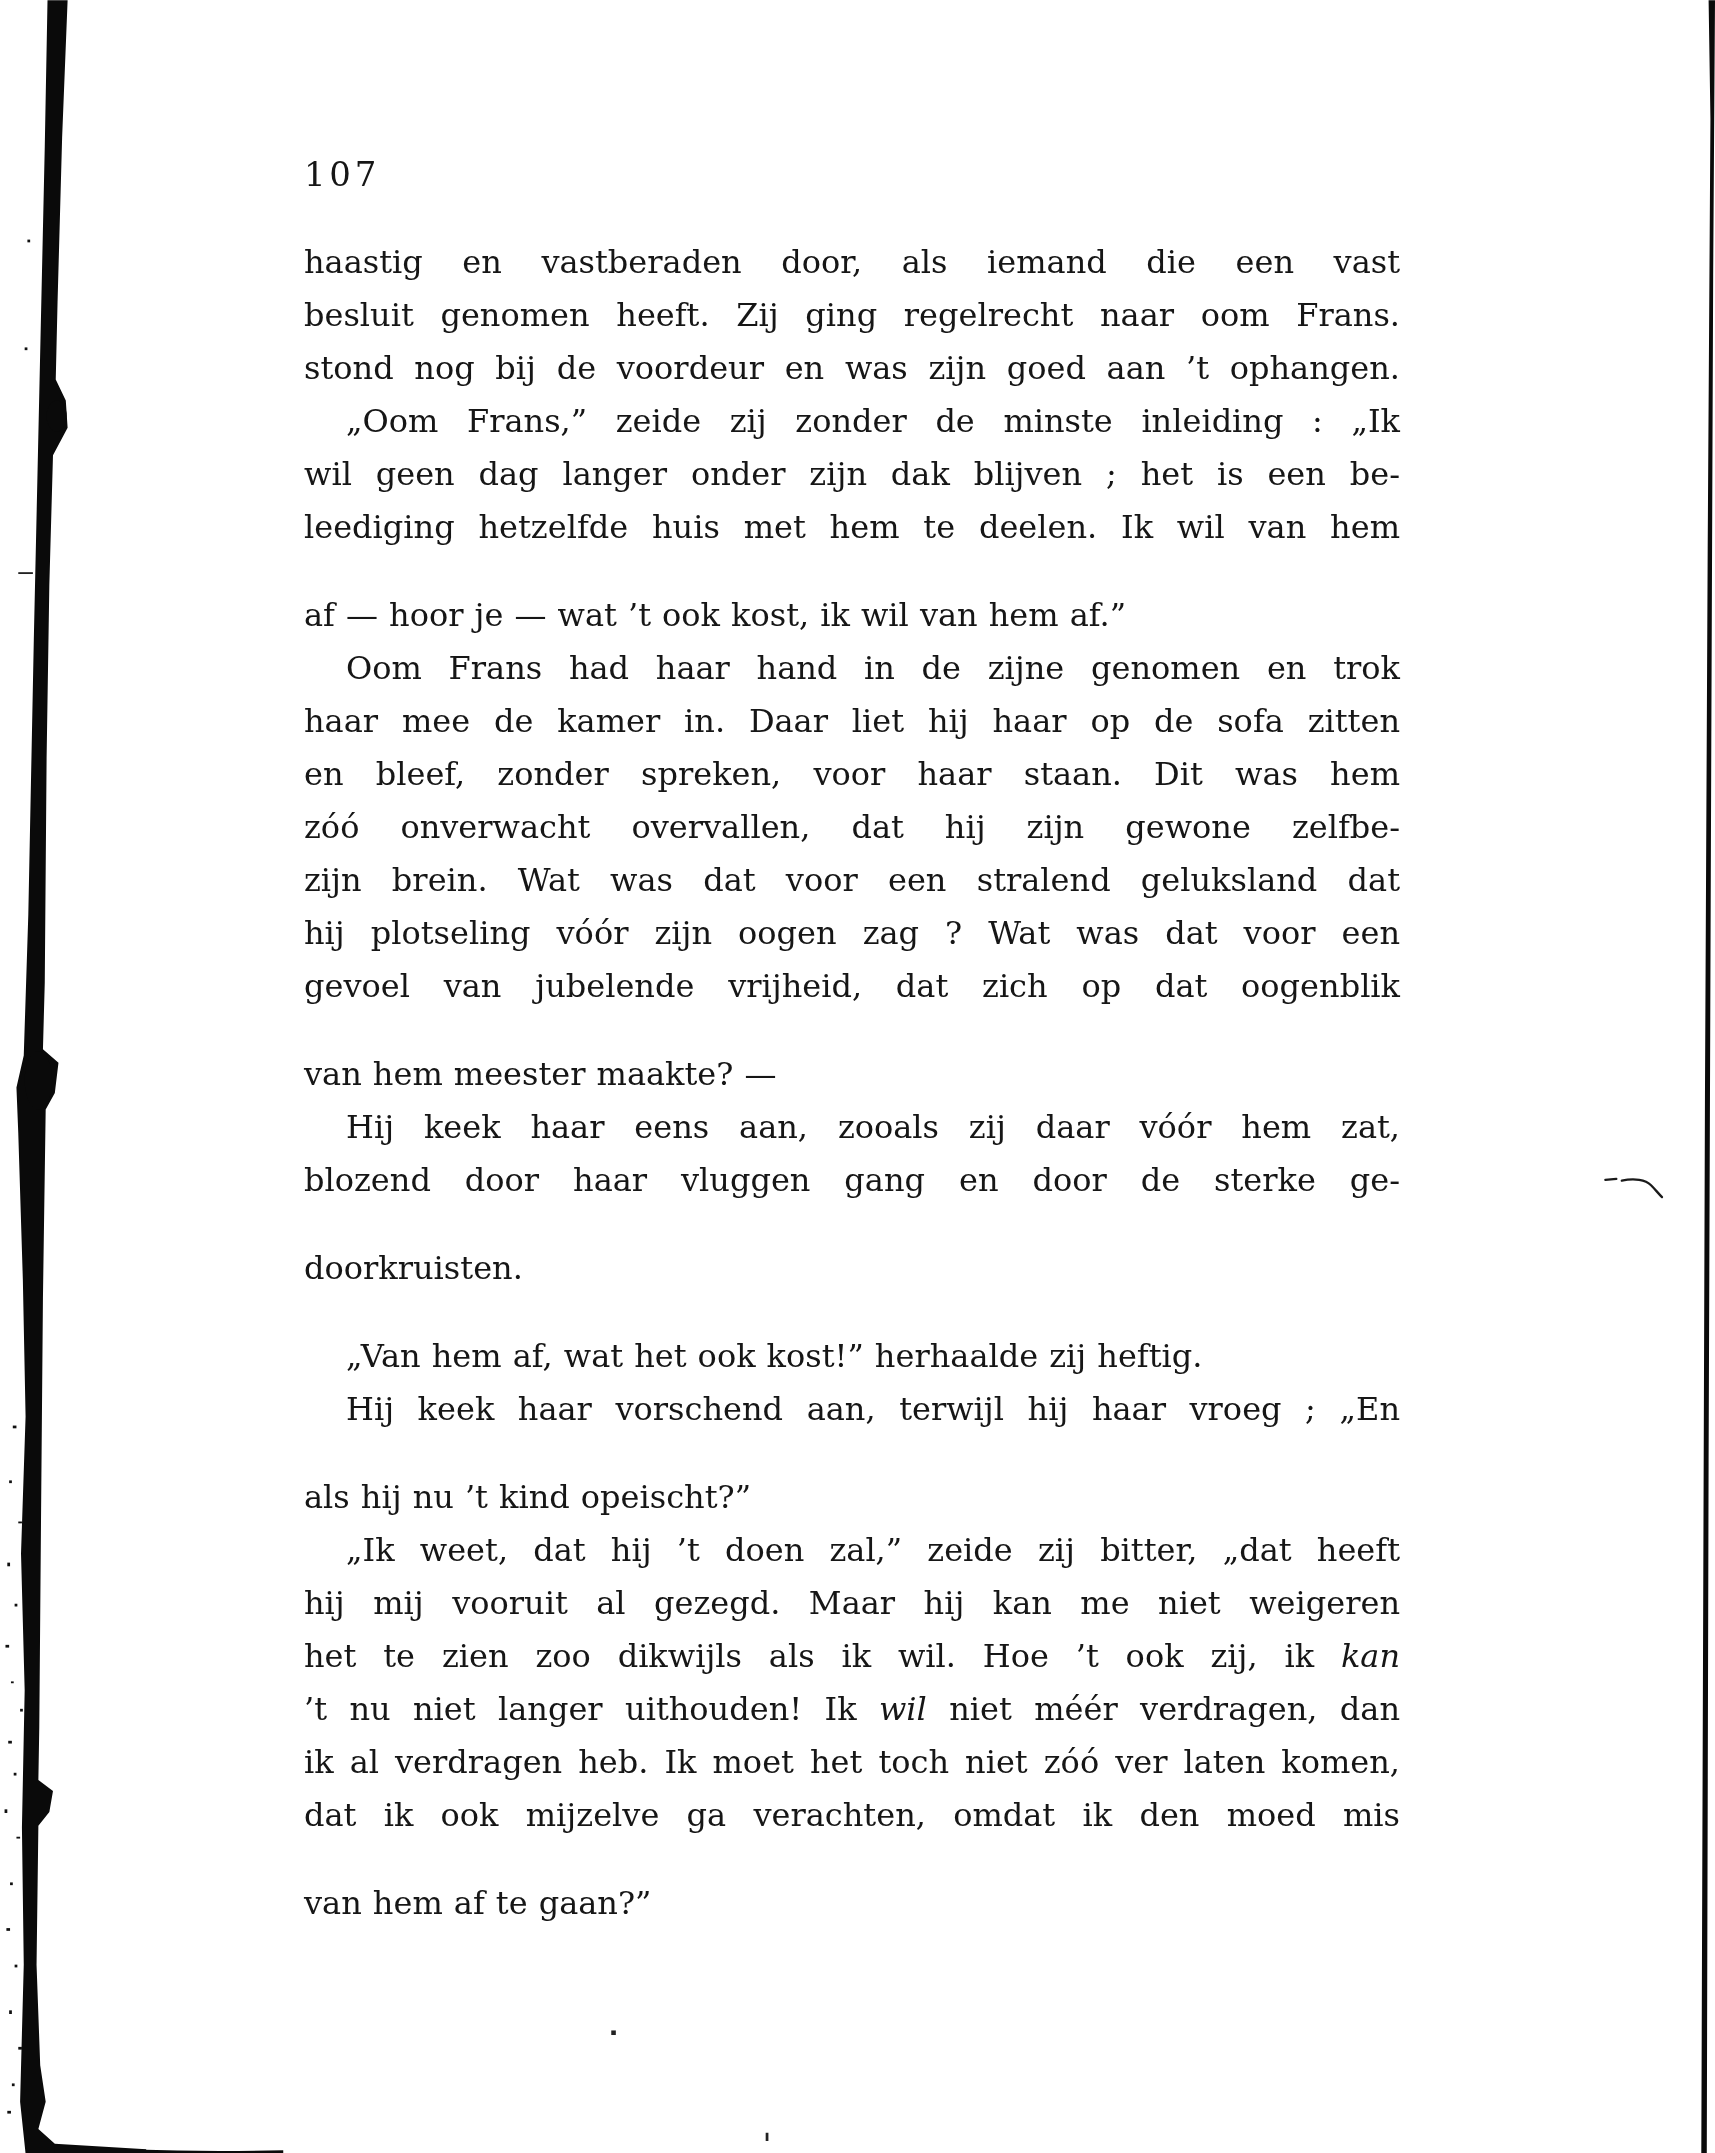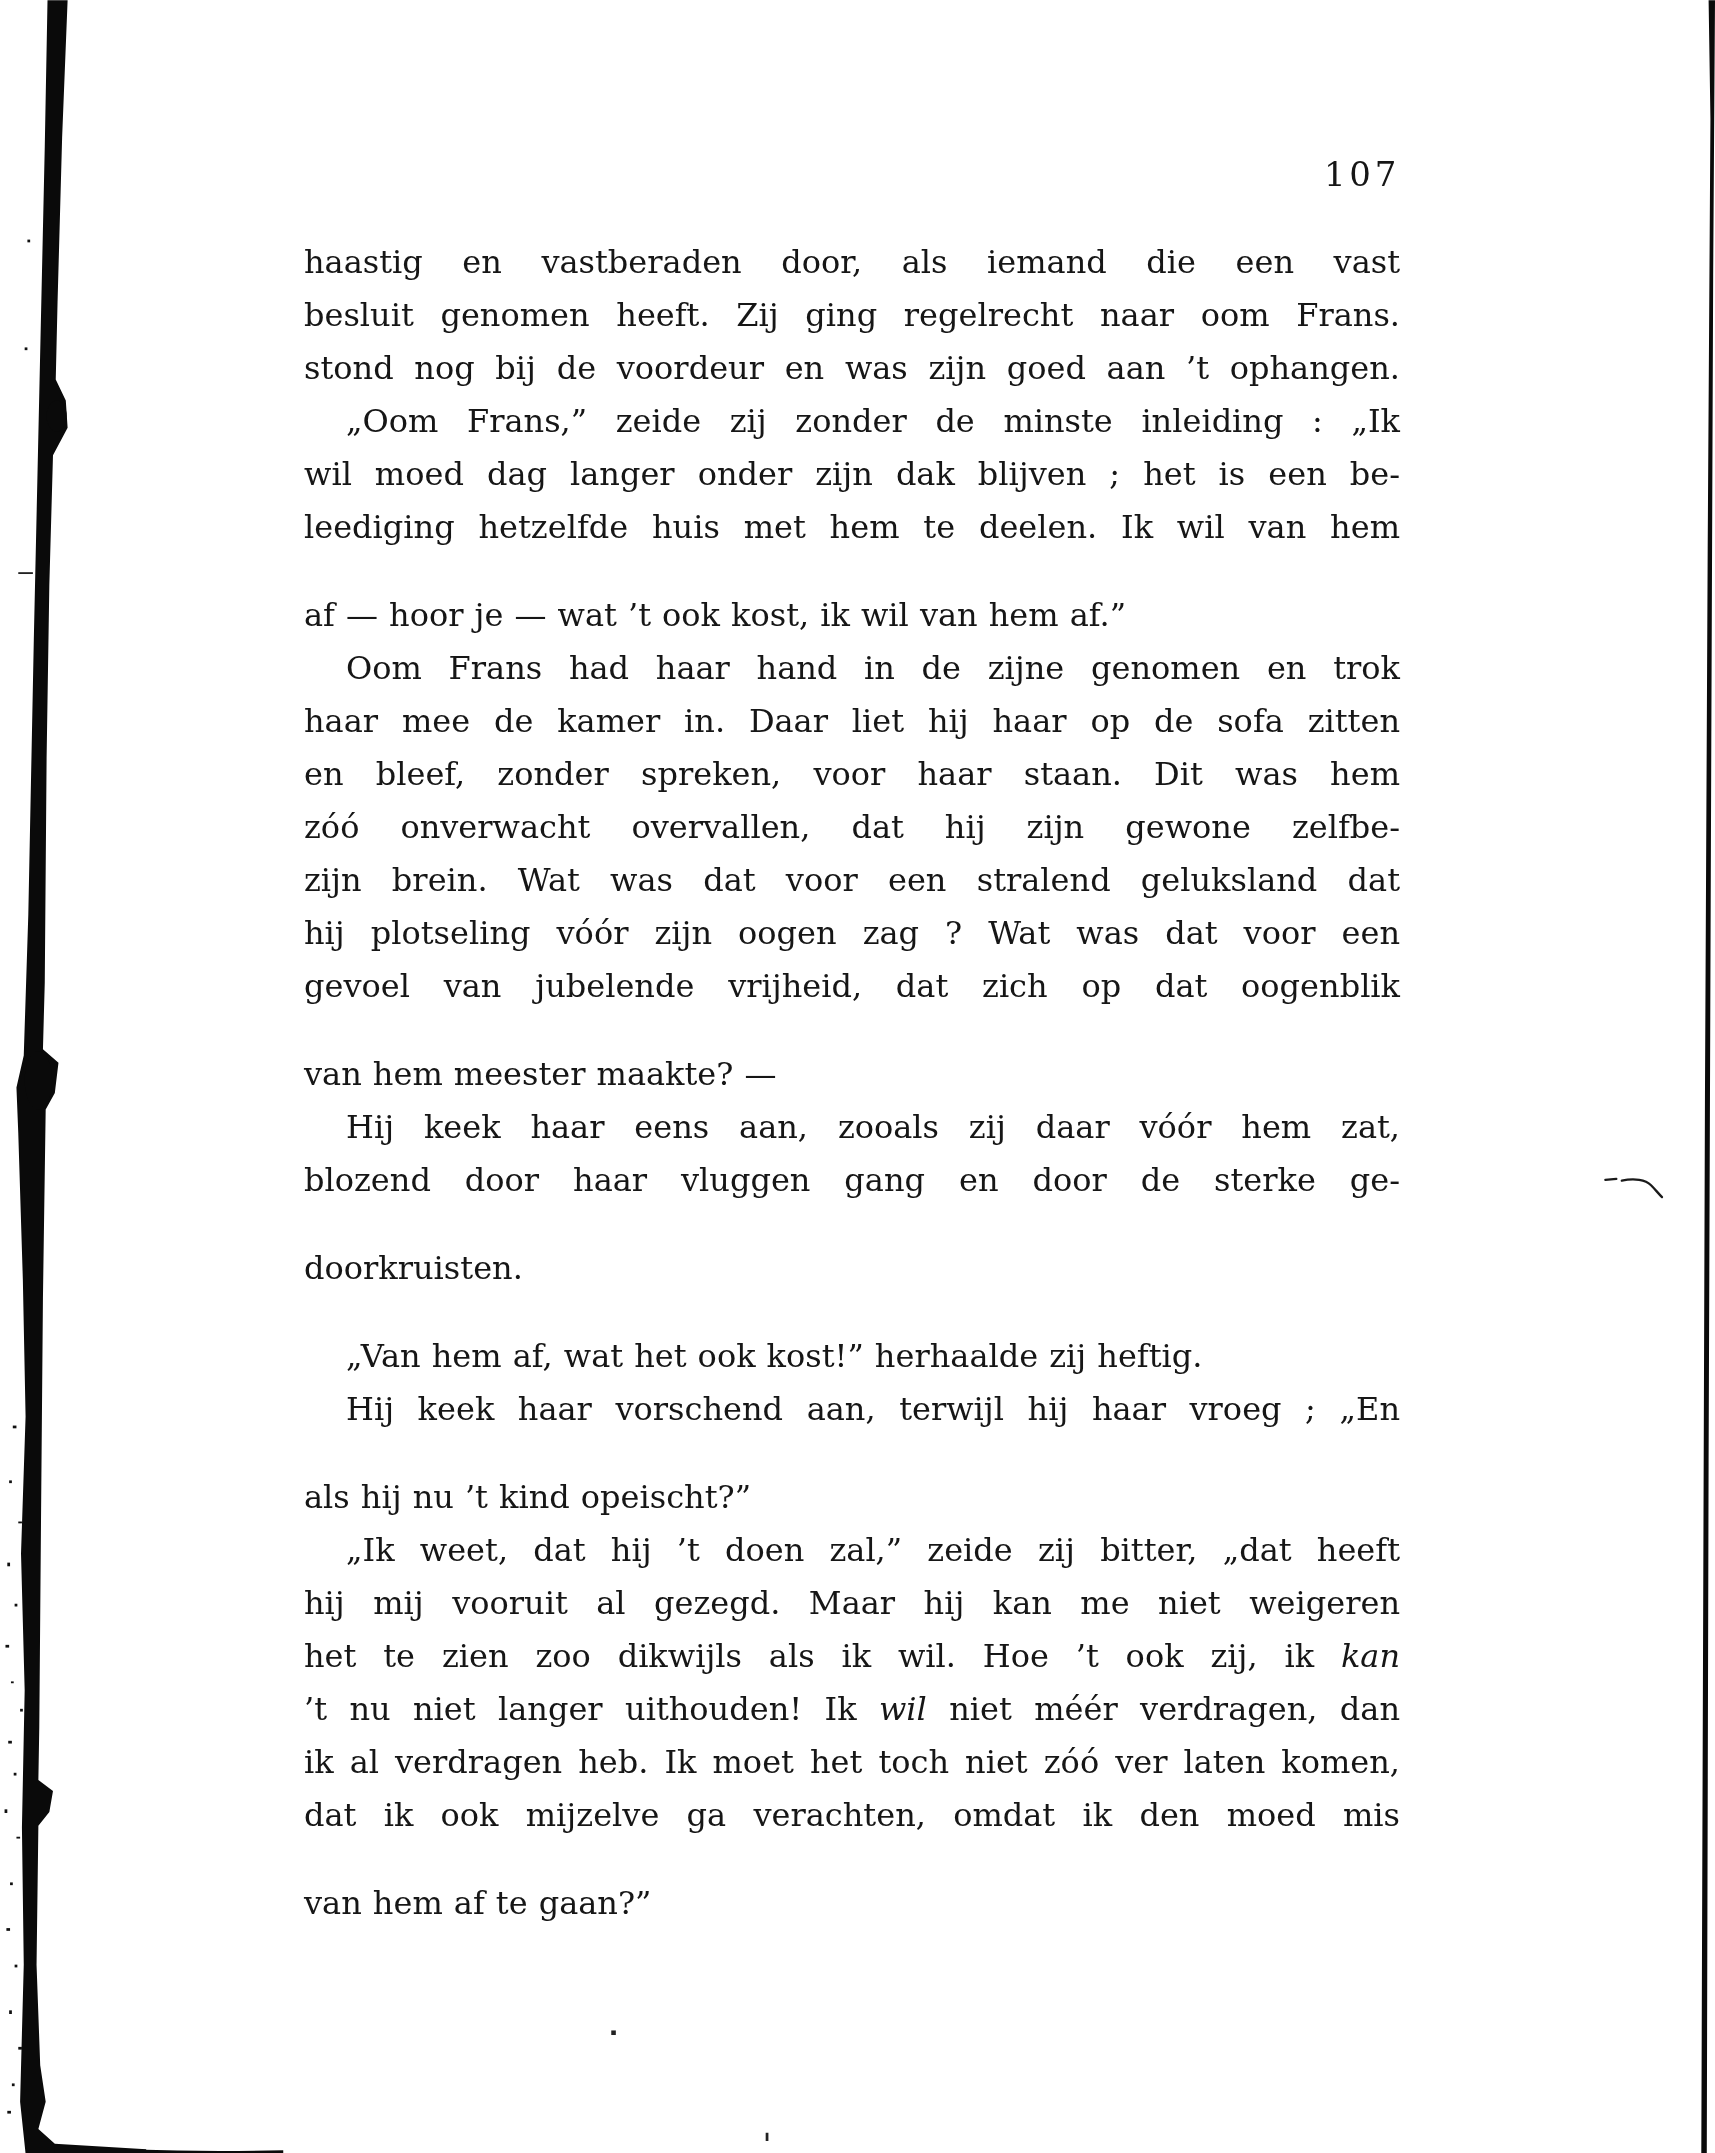--- a/index.html
+++ b/index.html
@@ -7,21 +7,21 @@
     position:relative;
     width:1715px; height:2154px;
     background:#ffffff;
     font-family:"DejaVu Serif","Liberation Serif",serif;
     color:#161616;
     overflow:hidden;
   }
   .artifacts { position:absolute; left:0; top:0; width:1715px; height:2154px; pointer-events:none; }
   .pagenum {
     position:absolute; left:304px; top:154px; width:1096px;
-    text-align:right; font-size:34px; letter-spacing:3.7px;
+    text-align:left; font-size:34px; letter-spacing:3.7px;
   }
   .textblock {
     position:absolute; left:304px; top:236px; width:1096px;
     font-size:32px; line-height:53px; word-spacing:0.9px;
   }
   .line {
     white-space:nowrap;
     text-align:justify;
     text-align-last:justify;
   }
@@ -82,21 +82,21 @@
     <rect x="838" y="2334" width="3" height="9" fill="#222"></rect>
   </svg>
 
   <div class="pagenum">107</div>
 
   <div class="textblock">
     <div class="line">haastig en vastberaden door, als iemand die een vast</div>
     <div class="line">besluit genomen heeft. Zij ging regelrecht naar oom Frans.</div>
     <div class="line">stond nog bij de voordeur en was zijn goed aan ’t ophangen.</div>
     <div class="line ind">„Oom Frans,” zeide zij zonder de minste inleiding : „Ik</div>
-    <div class="line">wil moed dag langer onder zijn dak blijven ; het is een be-</div>
+    <div class="line">wil geen dag langer onder zijn dak blijven ; het is een be-</div>
     <div class="line">leediging hetzelfde huis met hem te deelen. Ik wil van hem</div>
     <div class="line end">af — hoor je — wat ’t ook kost, ik wil van hem af.”</div>
     <div class="line ind">Oom Frans had haar hand in de zijne genomen en trok</div>
     <div class="line">haar mee de kamer in. Daar liet hij haar op de sofa zitten</div>
     <div class="line">en bleef, zonder spreken, voor haar staan. Dit was hem</div>
     <div class="line">zóó onverwacht overvallen, dat hij zijn gewone zelfbe-</div>
     <div class="line">zijn brein. Wat was dat voor een stralend geluksland dat</div>
     <div class="line">hij plotseling vóór zijn oogen zag ? Wat was dat voor een</div>
     <div class="line">gevoel van jubelende vrijheid, dat zich op dat oogenblik</div>
     <div class="line end">van hem meester maakte? —</div>

